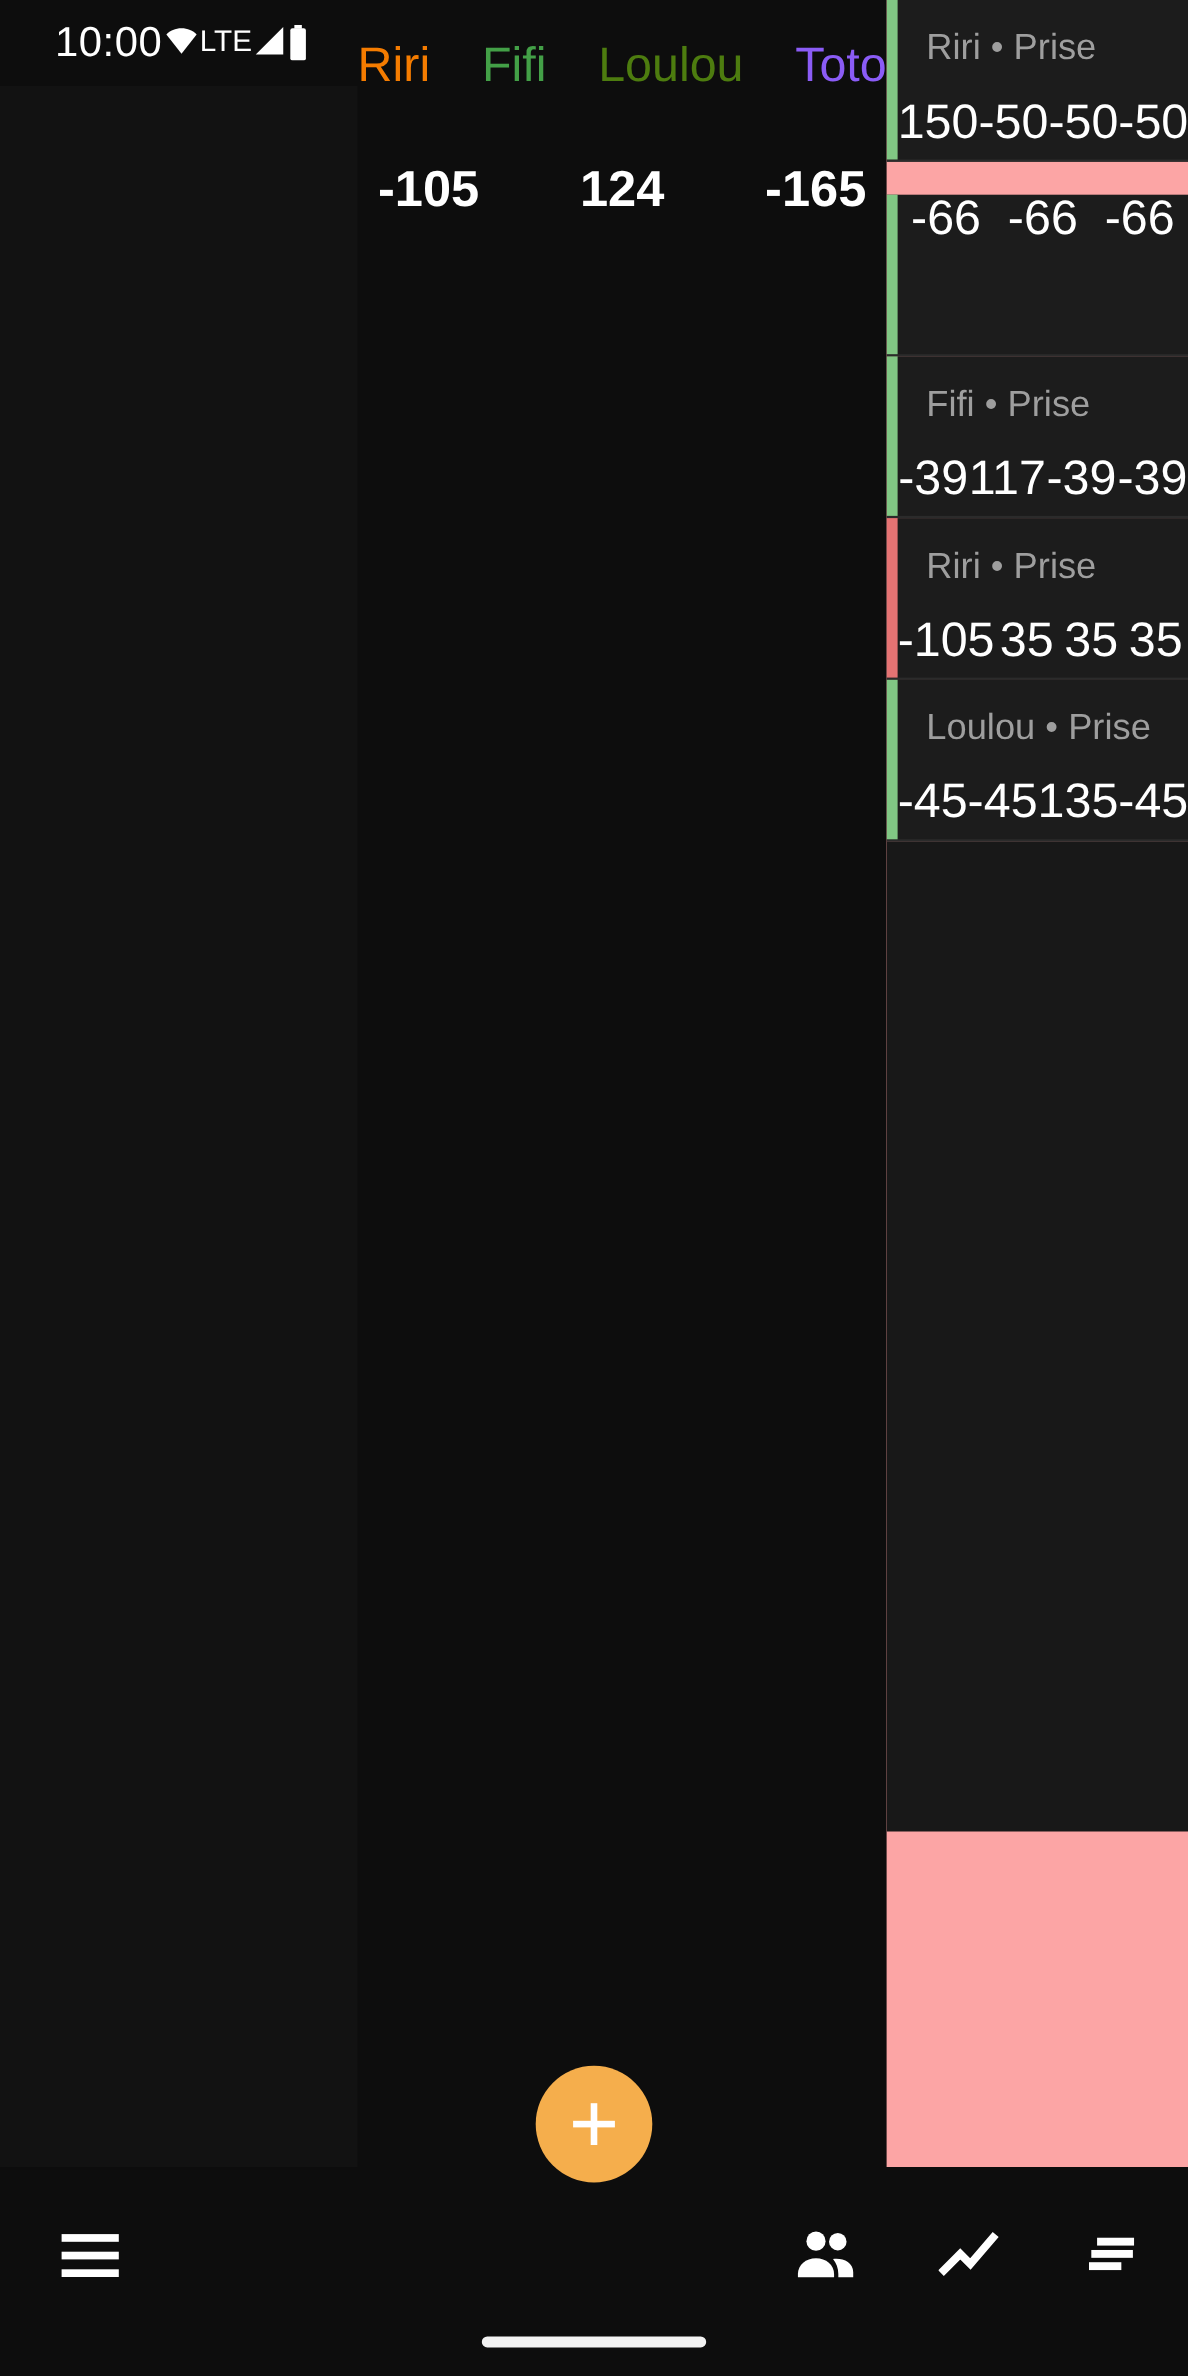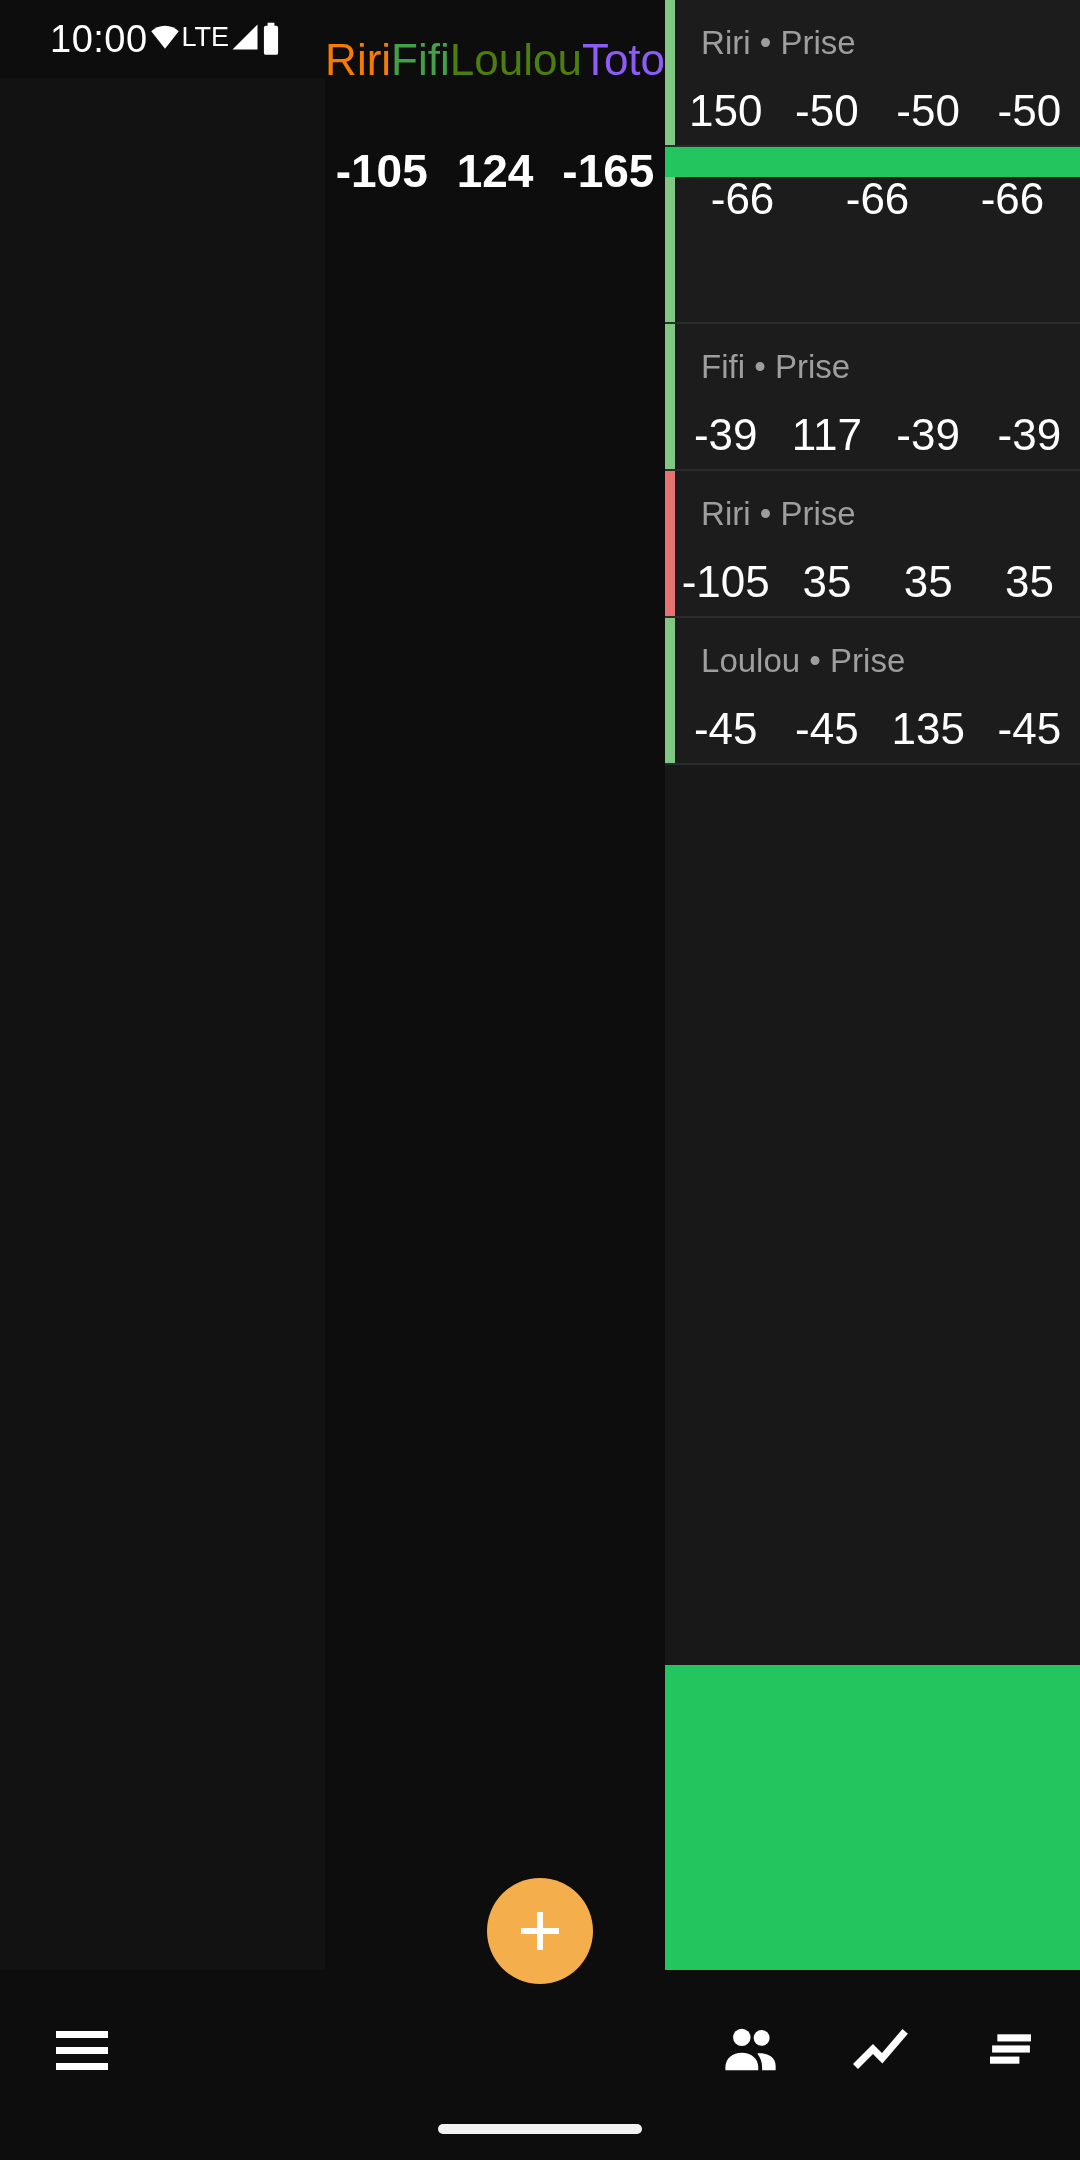--- a/index.html
+++ b/index.html
@@ -49,20 +49,21 @@
   
   .header {
     background: #0d0d0d;
     flex: 0 0 auto;
     padding-top: 30px;
     padding-bottom: 34px;
   }
   .header-names, .header-scores {
     display: flex;
     width: 100%;
+    gap: 47px;
   }
   .header-names > div, .header-scores > div {
     flex: 1 1 25%;
     text-align: center;
   }
   .player-name {
     font-size: 44px;
     font-weight: 400;
     line-height: 1.0;
     padding: 8px 0 0 0;
@@ -71,21 +72,21 @@
   .player-score {
     font-size: 46px;
     font-weight: 700;
     color: #ffffff;
     line-height: 1.0;
   }
 
   
   .rounds {
     flex: 1 1 auto;
-    background: #22c55e;
+    background: #fca5a5;
     overflow: hidden;
     position: relative;
   }
   .round-row {
     position: relative;
     height: 147px;
     background: #1c1c1c;
     border-bottom: 2px solid #2b2b2b;
     padding-left: 10px;
   }

